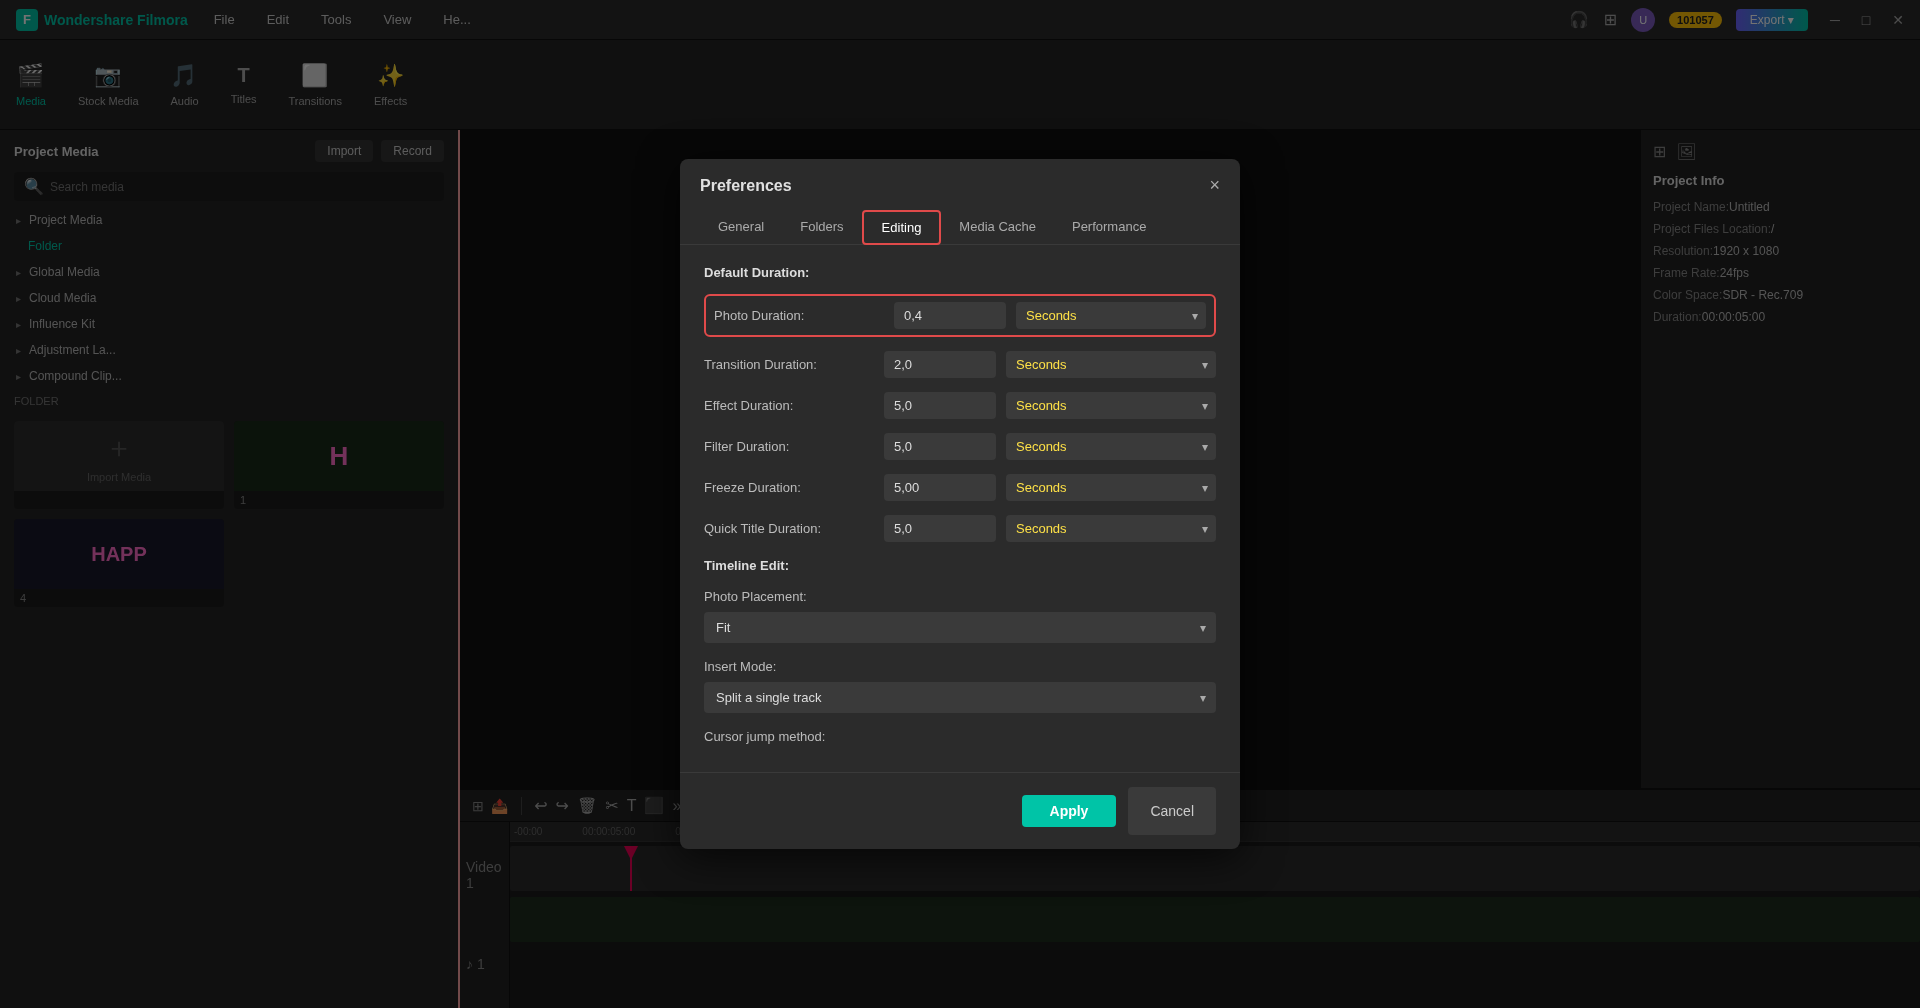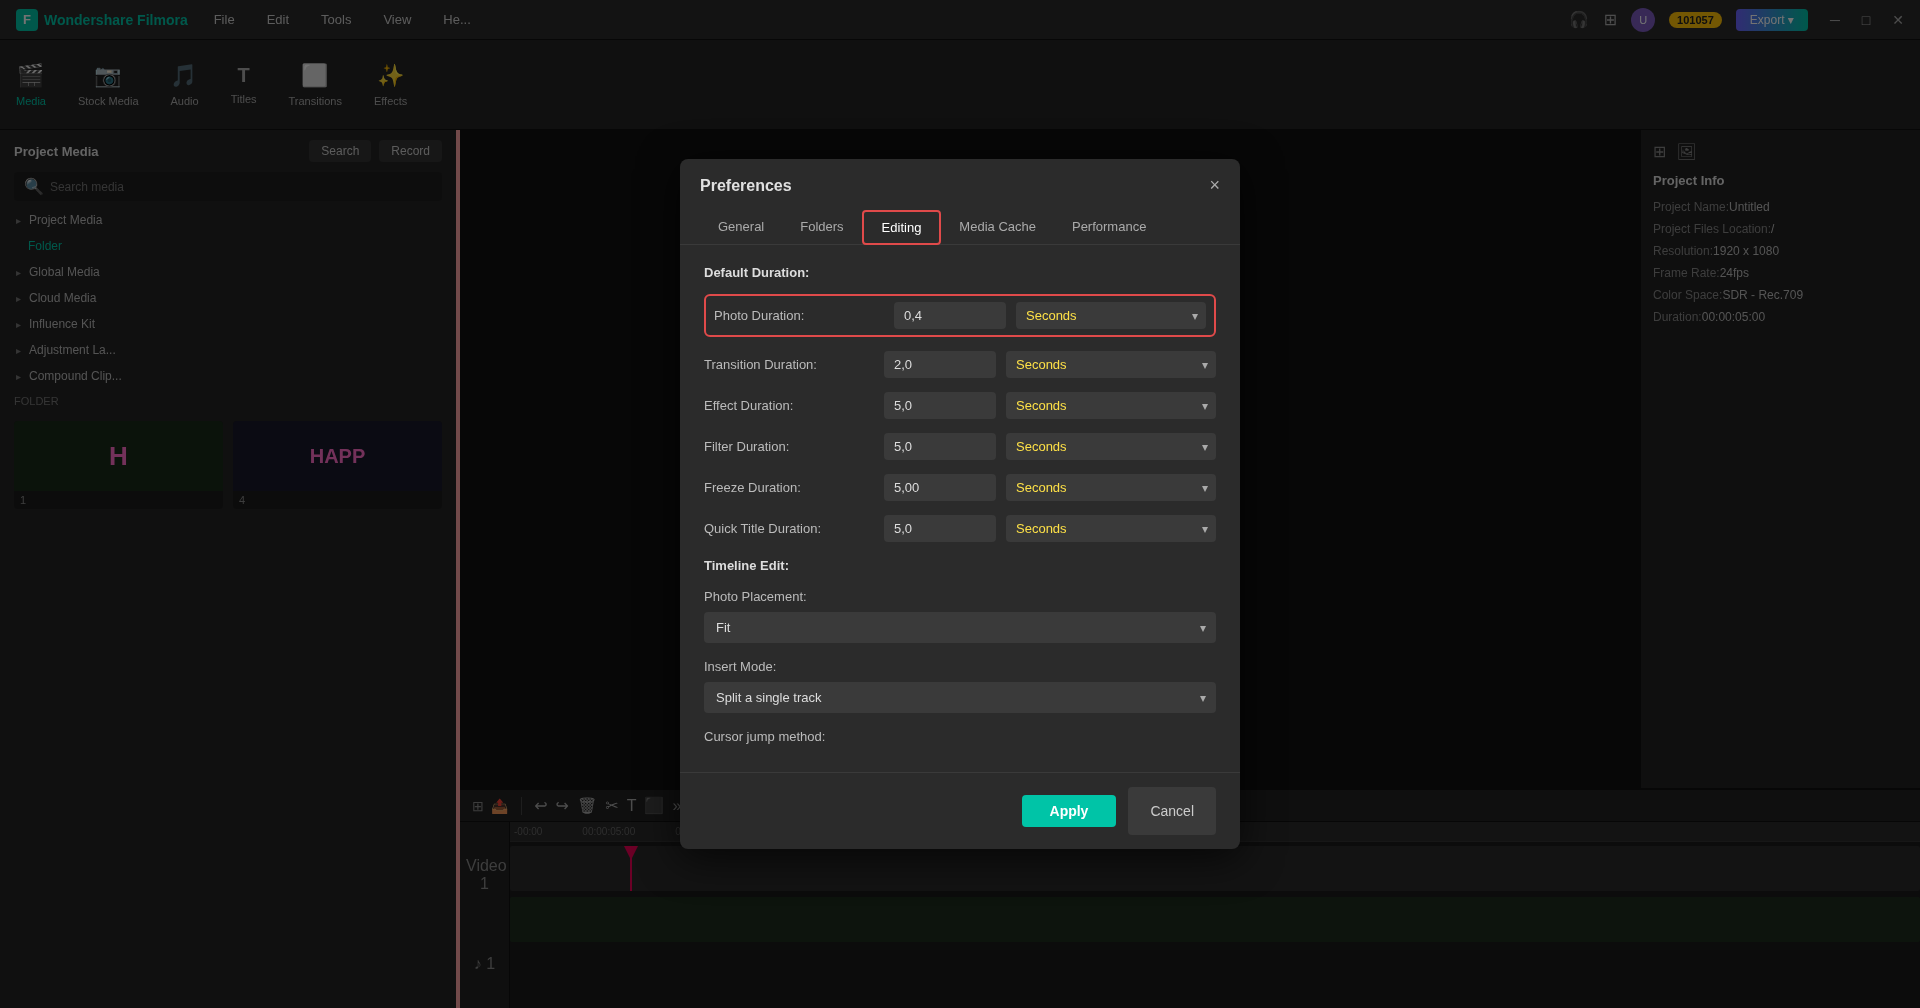--- a/index.html
+++ b/index.html
@@ -99,21 +99,21 @@
     
     #main-layout {
       display: flex;
       height: calc(1008px - 40px - 90px);
     }
 
     
     #left-panel {
       width: 460px;
       background: #242424;
-      border-right: 4px solid #fca5a5;
+      border-right: 2px solid #fca5a5;
       display: flex;
       flex-direction: column;
     }
     #left-panel-header {
       display: flex;
       align-items: center;
       justify-content: space-between;
       padding: 10px 14px 4px;
     }
     .panel-title { font-size: 13px; font-weight: 600; color: #ddd; }
@@ -203,21 +203,21 @@
     .tl-sep { width: 1px; height: 18px; background: #444; margin: 0 4px; }
 
     #timeline-content {
       flex: 1; overflow: hidden; position: relative; display: flex;
     }
     #track-labels {
       width: 50px; background: #222; border-right: 1px solid #111;
       display: flex; flex-direction: column; justify-content: space-around;
       padding: 4px 6px;
     }
-    .track-label { font-size: 16px; color: #888; text-align: center; }
+    .track-label { font-size: 14px; color: #888; }
 
     #track-area { flex: 1; position: relative; overflow: hidden; }
     .ruler {
       height: 20px; background: #2a2a2a;
       border-bottom: 1px solid #333;
       display: flex; align-items: center;
       padding: 0 4px; font-size: 10px; color: #666;
       gap: 40px;
     }
     .video-track {
@@ -467,21 +467,21 @@
     <span>Effects</span>
   </div>
 </div>
 
 <div id="main-layout">
 
   <div id="left-panel">
     <div id="left-panel-header">
       <span class="panel-title">Project Media</span>
       <div class="panel-actions">
-        <button class="panel-btn">Search</button>
+        <button class="panel-btn">Import</button>
         <button class="panel-btn">Record</button>
       </div>
     </div>
 
     <div id="search-bar">
       <span>🔍</span>
       <input type="text" placeholder="Search media" style="">
     </div>
 
     <div class="tree-item">
@@ -509,20 +509,26 @@
     </div>
     <div class="tree-item">
       <span class="chevron">▸</span>
       <span>Compound Clip...</span>
     </div>
 
     <div style="padding: 6px 14px; font-size:11px; color:#777; text-transform:uppercase;">
       <span>FOLDER</span>
     </div>
     <div id="media-grid">
+      <div class="media-card">
+        <div class="thumb import-card">
+          <span style="font-size:28px;color:#555;">＋</span>
+          <span style="font-size:11px; color:#666;">Import Media</span>
+        </div>
+      </div>
       <div class="media-card">
         <div class="thumb" style="background:#1a2a1a;">
           <span style="font-size:26px; font-weight:900; color:#ff6ec7;">H</span>
         </div>
         <div class="label">1</div>
       </div>
       <div class="media-card">
         <div class="thumb" style="background:#1a1a2a;">
           <span style="font-size:20px; font-weight:900; color:#ff6ec7;">HAPP</span>
         </div>

